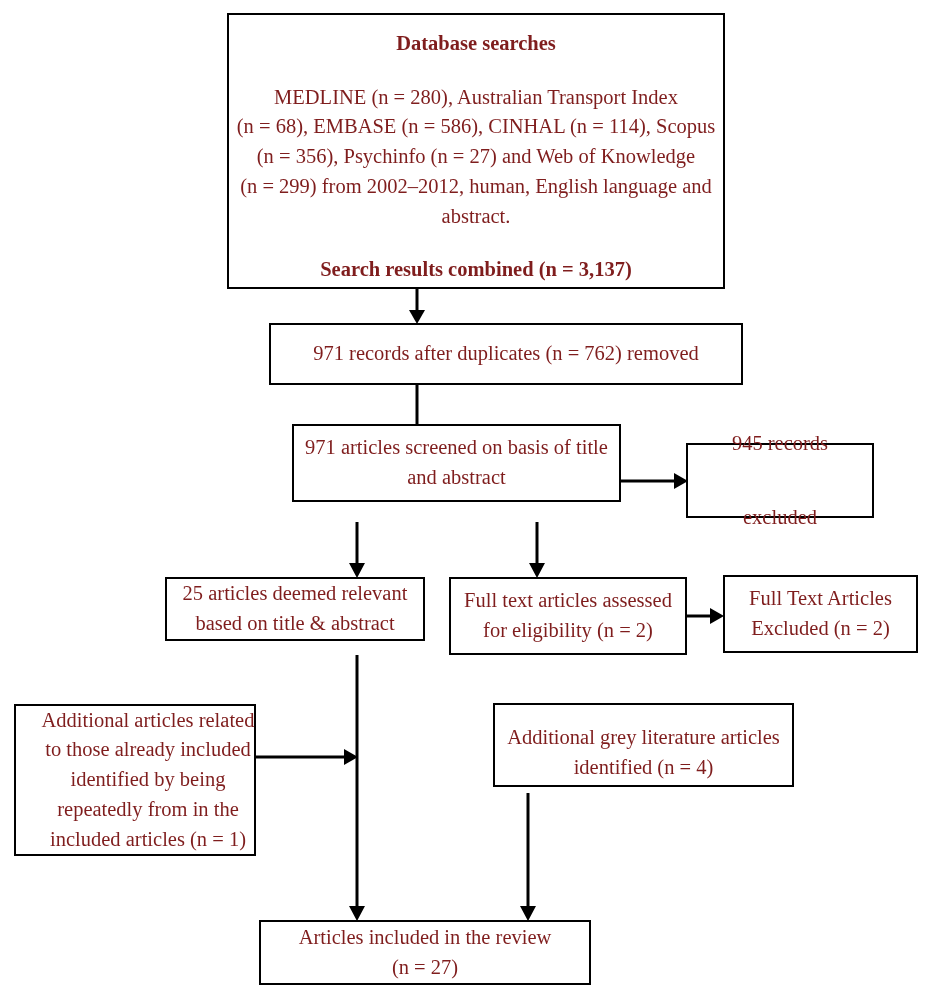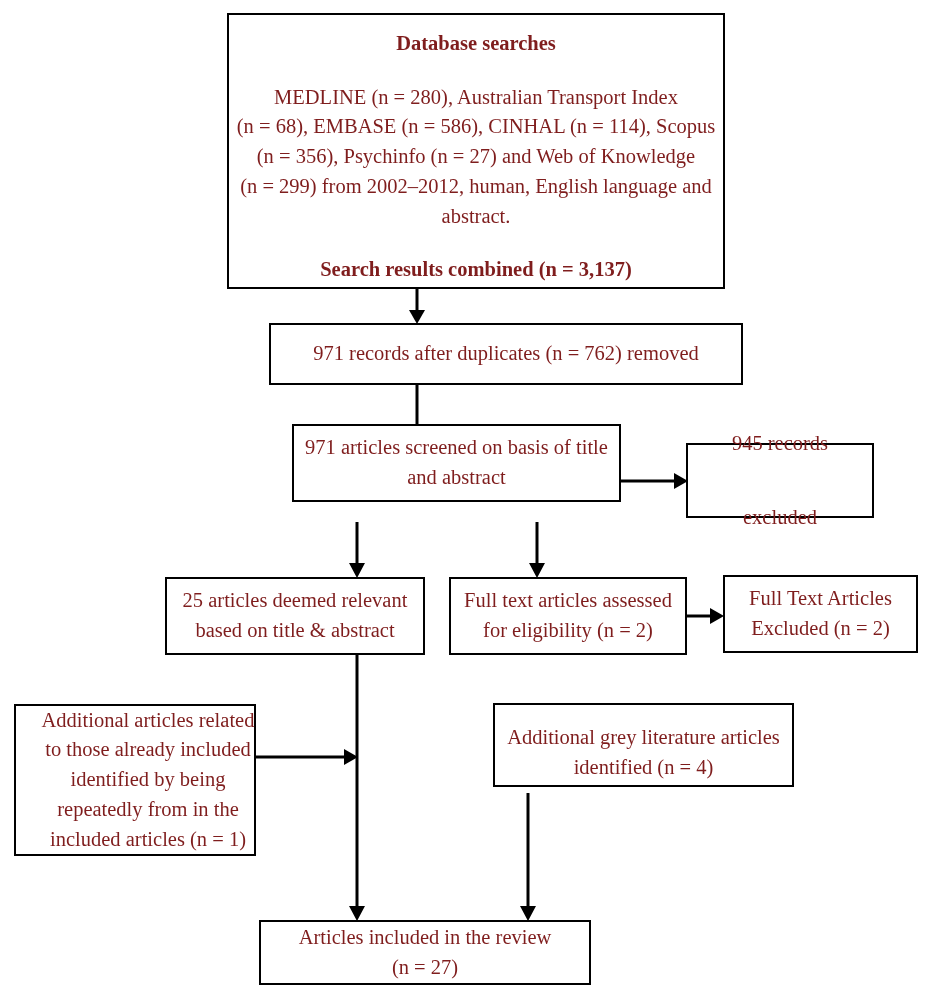--- a/index.html
+++ b/index.html
@@ -114,21 +114,21 @@
   <div class="flow-box" style="left:286px; top:424px; width:329px; height:78px;margin-left:6px;">
     <span class="line">971 articles screened on basis of title</span>
     <span class="line">and abstract</span>
   </div>
 
   <div class="flow-box" style="left:686px; top:443px; width:188px; height:75px;gap:44px;">
     <span class="line">945 records</span>
     <span class="line">excluded</span>
   </div>
 
-  <div class="flow-box" style="left:165px; top:577px; width:260px; height:78px;">
+  <div class="flow-box" style="left:165px; top:577px; width:260px; height:64px;">
     <span class="line">25 articles deemed relevant</span>
     <span class="line">based on title &amp; abstract</span>
   </div>
 
   <div class="flow-box" style="left:449px; top:577px; width:238px; height:78px;">
     <span class="line">Full text articles assessed</span>
     <span class="line">for eligibility (n = 2)</span>
   </div>
 
   <div class="flow-box" style="left:723px; top:575px; width:195px; height:78px;">

